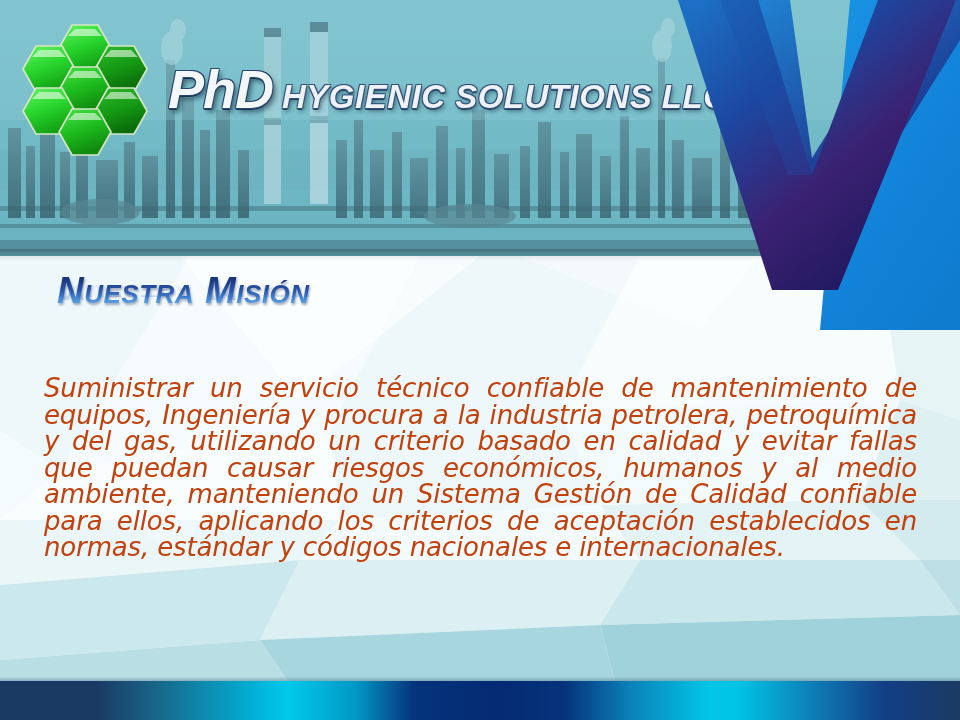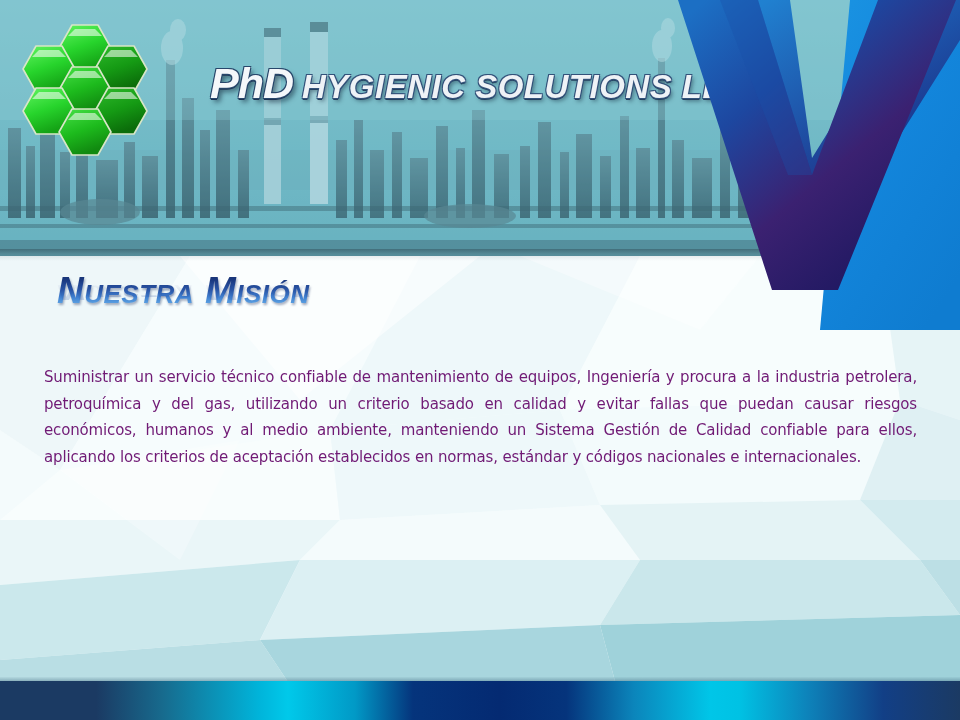--- a/index.html
+++ b/index.html
@@ -63,31 +63,30 @@
   .brand {
     position: absolute;
     left: 168px; top: 62px;
     z-index: 6;
     white-space: nowrap;
     font-style: italic;
     font-weight: bold;
     line-height: 1;
   }
   .brand-phd {
-    font-size: 43px;
+    font-size: 54px;
     letter-spacing: -1px;
     color: #f4f7fa;
     text-shadow:
       -1px -1px 0 #28476b,
        1px -1px 0 #28476b,
       -1px  1px 0 #28476b,
        1px  1px 0 #28476b,
        0    2px 0 #1d3353,
        3px  4px 5px rgba(10,25,45,0.55);
-    margin-left: 42px;
   }
   .brand-rest {
     font-size: 33px;
     letter-spacing: 0.5px;
     margin-left: 9px;
     color: #eef2f6;
     text-shadow:
       -1px -1px 0 #33527a,
        1px -1px 0 #33527a,
       -1px  1px 0 #33527a,
@@ -147,26 +146,27 @@
     opacity: 0.85;
     pointer-events: none;
   }
 
   
   .mission-text {
     position: absolute;
     left: 44px; top: 349px;
     width: 873px;
     z-index: 4;
-    font-size: 15px;
+    font-size: 26px;
     line-height: 26.5px;
     text-align: justify;
-    color: #701a75;
+    color: #c2410c;
     font-family: "DejaVu Sans", sans-serif;
     letter-spacing: -0.15px;
+    font-style: italic;
   }
 
   
   .bottom-bar {
     position: absolute;
     left: 0; bottom: 0;
     width: 960px;
     height: 39px;
     z-index: 7;
     background: linear-gradient(90deg,

